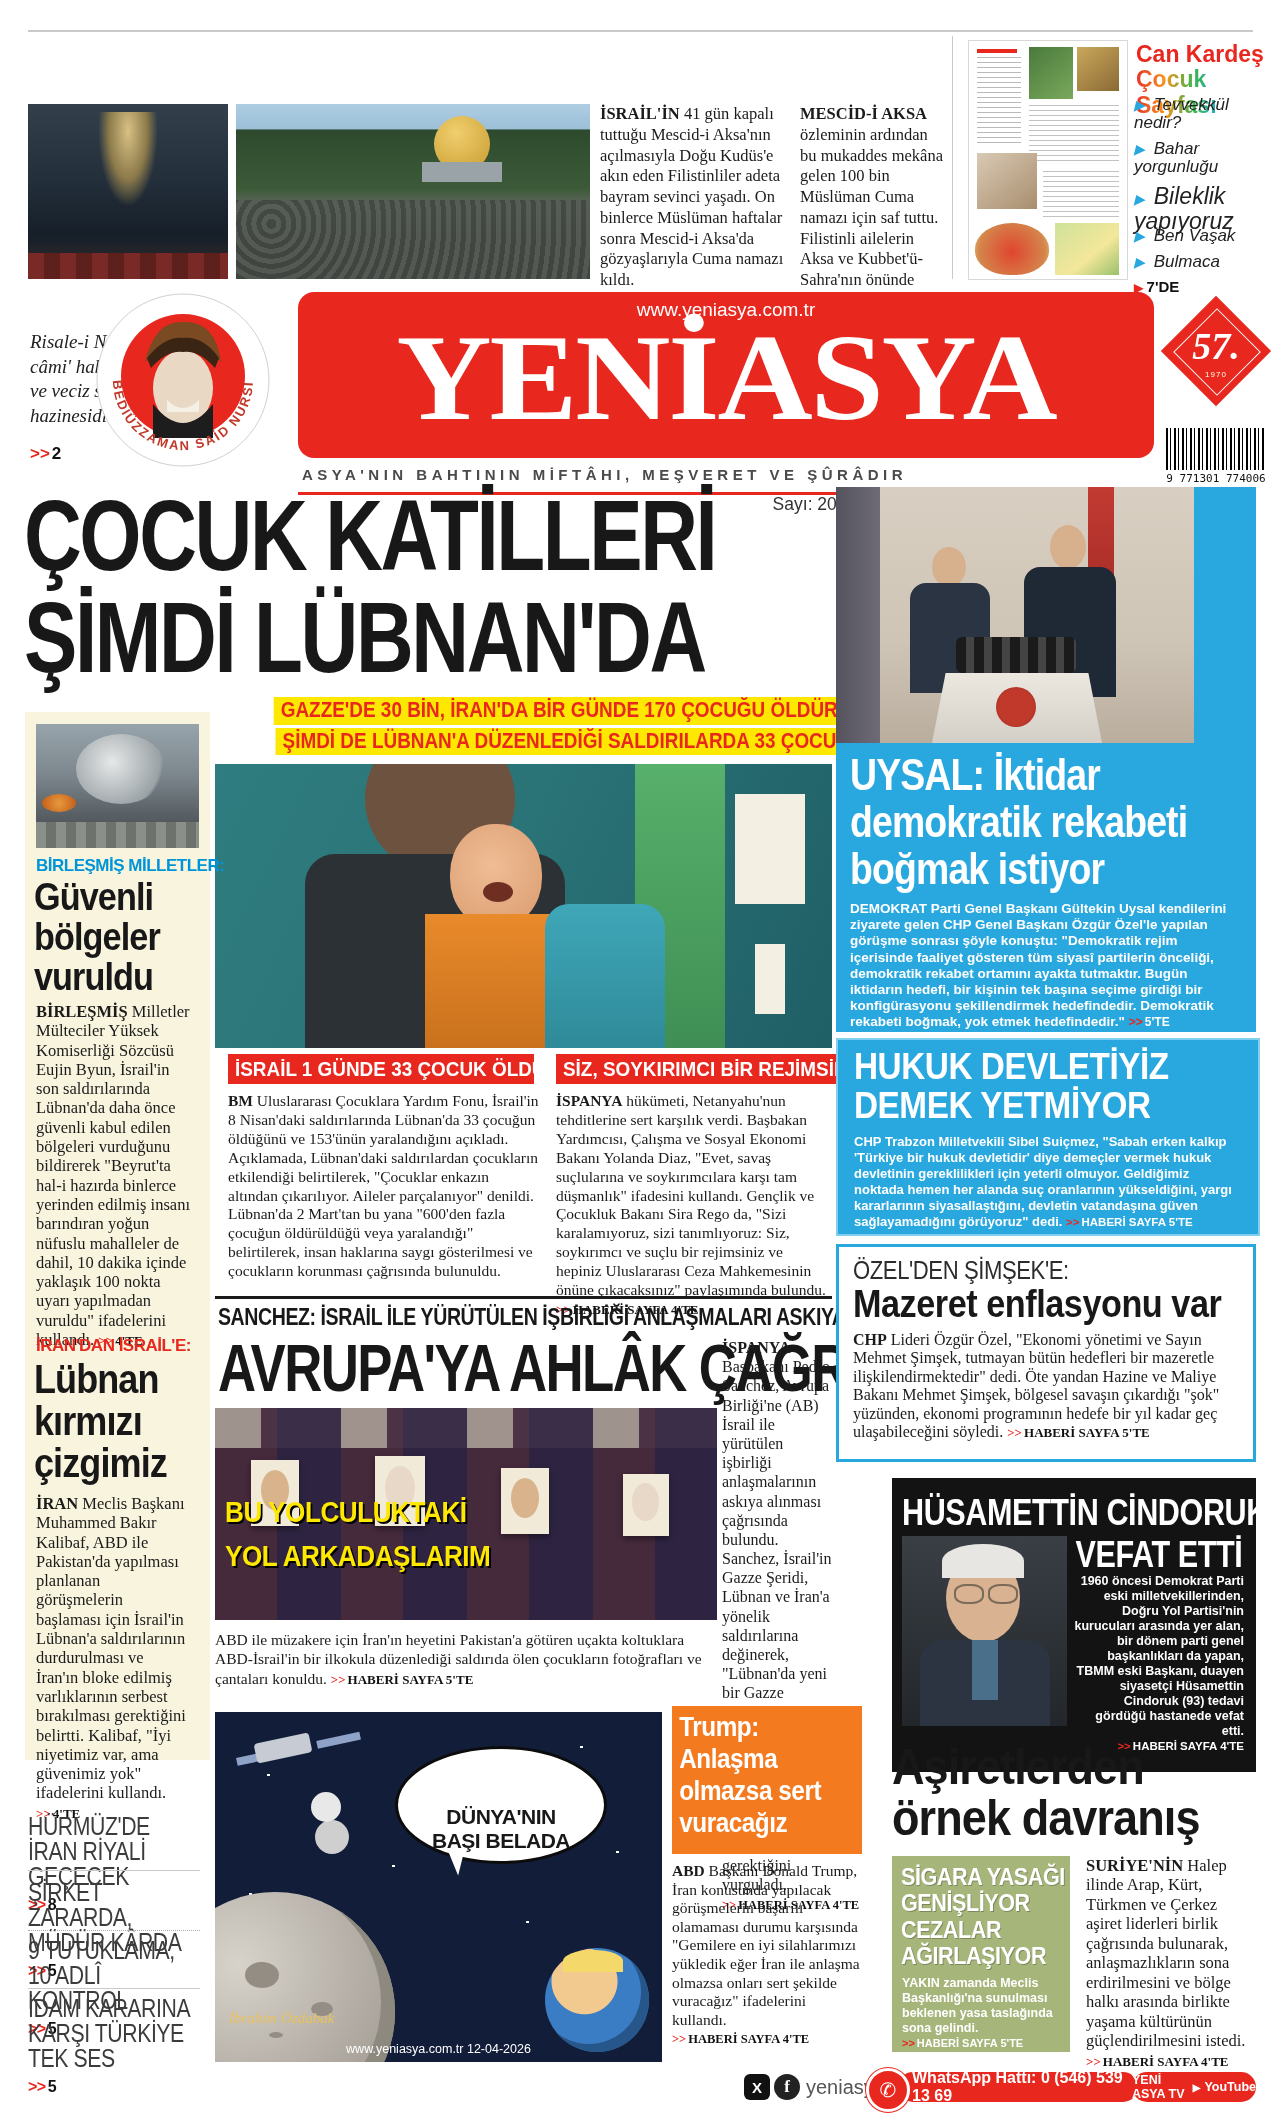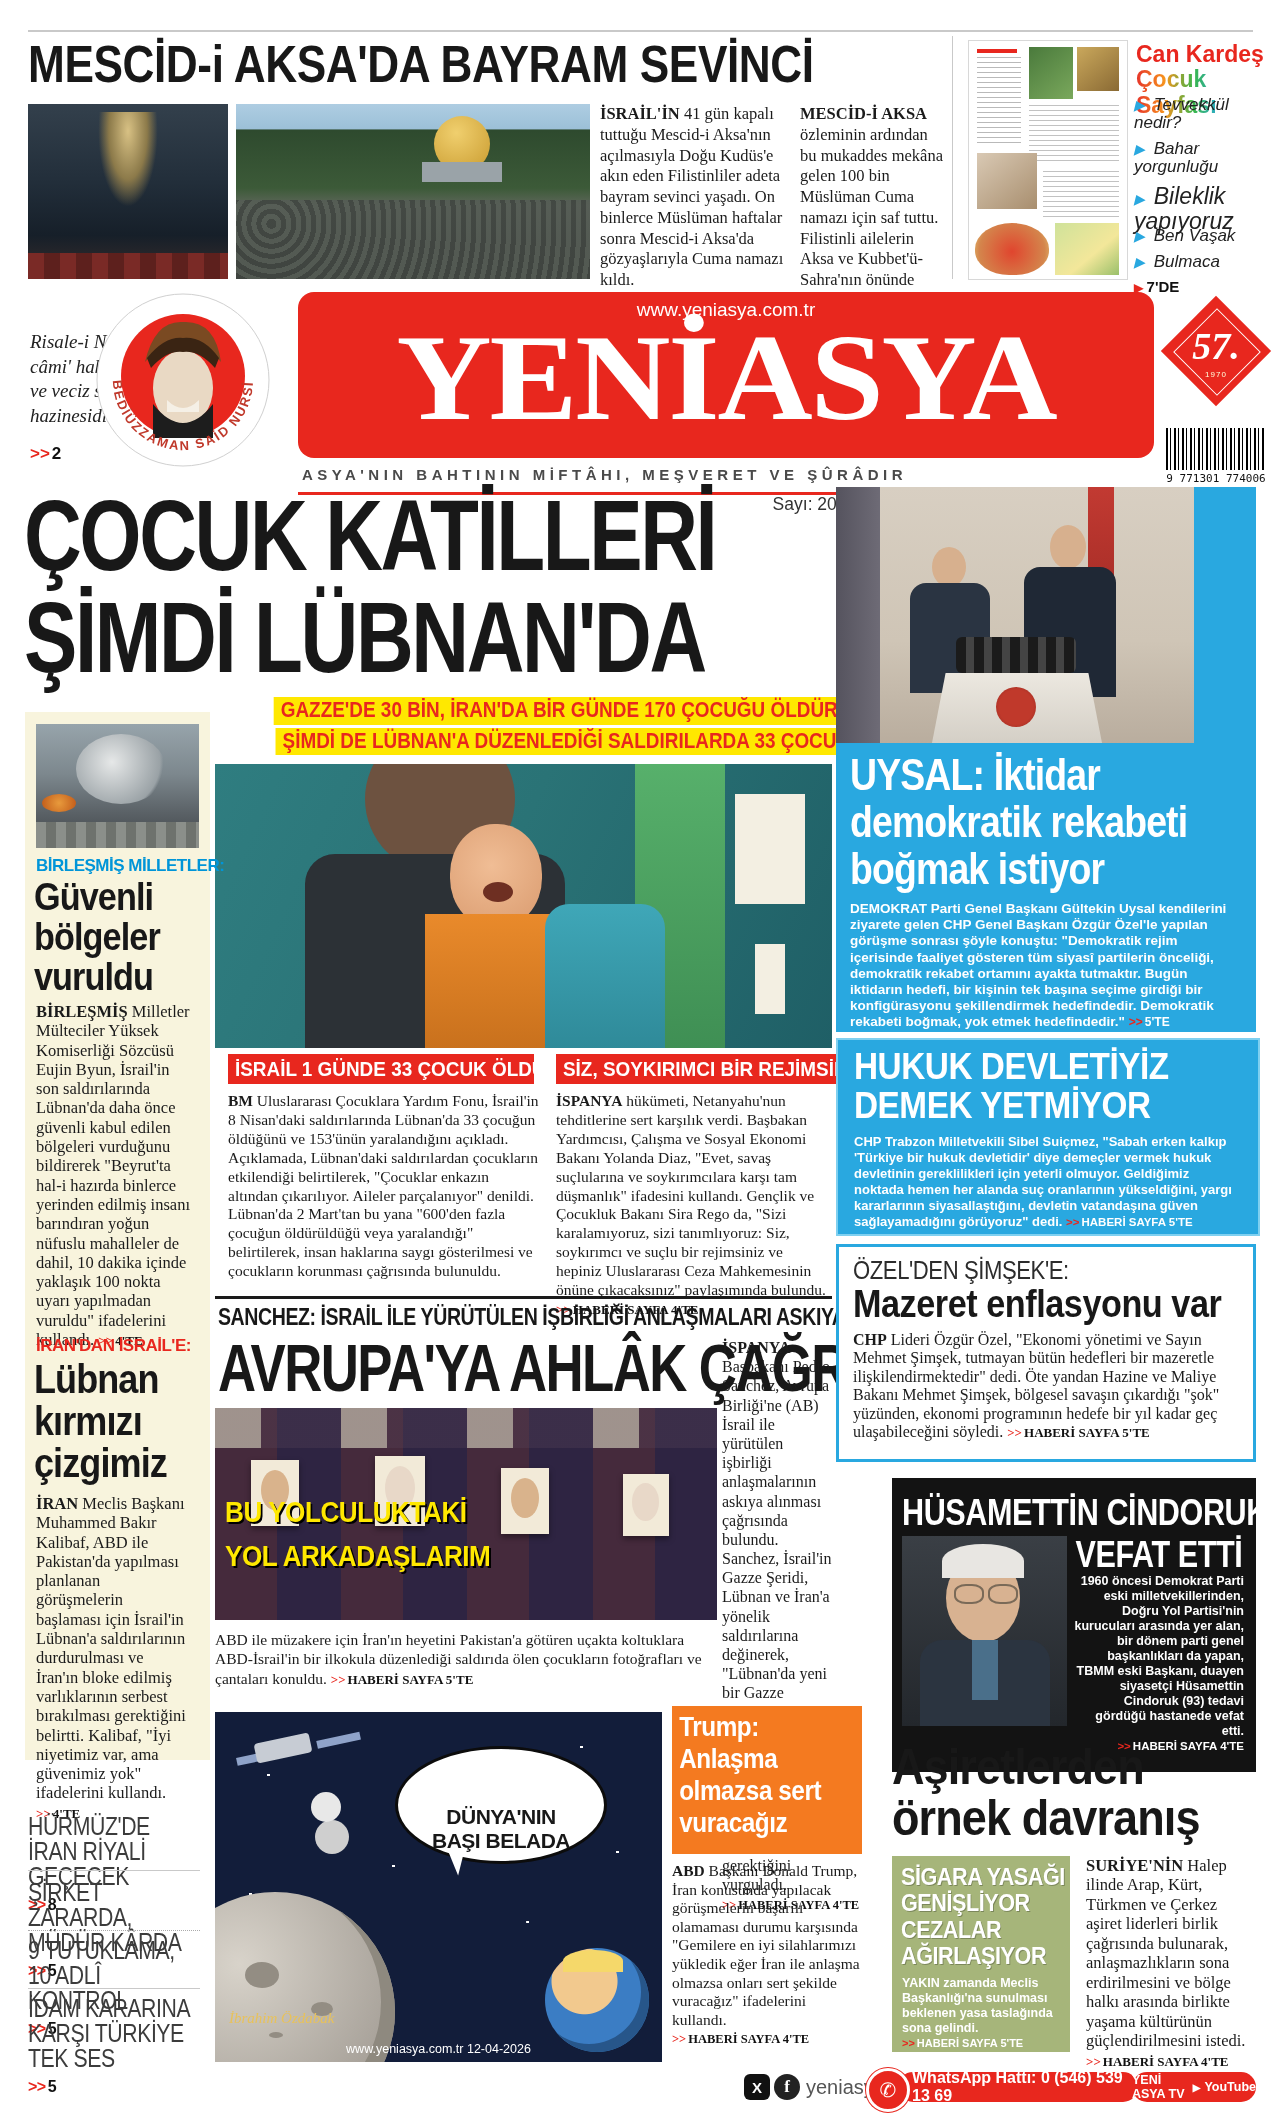--- a/index.html
+++ b/index.html
@@ -26,23 +26,20 @@
            -webkit-background-clip:text;background-clip:text;color:transparent;}
   .pill{background:#e8271e;border-radius:16px;color:#fff;font-weight:bold;display:flex;align-items:center;justify-content:center;}
 </style>
 </head>
 <body>
 
 <div class="page">
 
   <div class="abs rule" style="left:28px;top:30px;width:1225px;height:2px;"></div>
 
-  <div class="abs cond" style="left:28px;top:38px;font-size:52px;line-height:1;">
-    <span class="sq sq85">MESCİD-i AKSA'DA BAYRAM SEVİNCİ</span>
-  </div>
 
   <div class="photo" style="left:28px;top:104px;width:200px;height:175px;background:linear-gradient(180deg,#33404c 0%,#222e3a 45%,#161f29 75%,#3a2e2c 100%);">
     <i class="d" style="left:70px;top:8px;width:60px;height:95px;background:radial-gradient(ellipse at 50% 20%,#d8c184 0%,#8c7a4a 45%,transparent 70%);"></i>
     <i class="d" style="left:0;bottom:0;width:200px;height:26px;background:repeating-linear-gradient(90deg,#7a2a26 0 16px,#5d201d 16px 32px);"></i>
   </div>
   <div class="photo" style="left:236px;top:104px;width:354px;height:175px;background:linear-gradient(180deg,#aecde2 0%,#9cc0d8 14%,#2e4a2e 15%,#3c5a38 48%,#5d665a 58%,#4c5049 78%,#35393340 100%),#474c44;">
     <i class="d" style="left:198px;top:12px;width:56px;height:56px;border-radius:50%;background:radial-gradient(circle at 40% 30%,#f0cf6e,#c89a2e);"></i>
     <i class="d" style="left:186px;top:58px;width:80px;height:20px;background:#9aa3a8;"></i>
     <i class="d" style="left:0;top:96px;width:354px;height:79px;background:repeating-radial-gradient(circle at 10% 30%,#3f4440 0 5px,#555c55 5px 10px);opacity:.85;"></i>
   </div>

